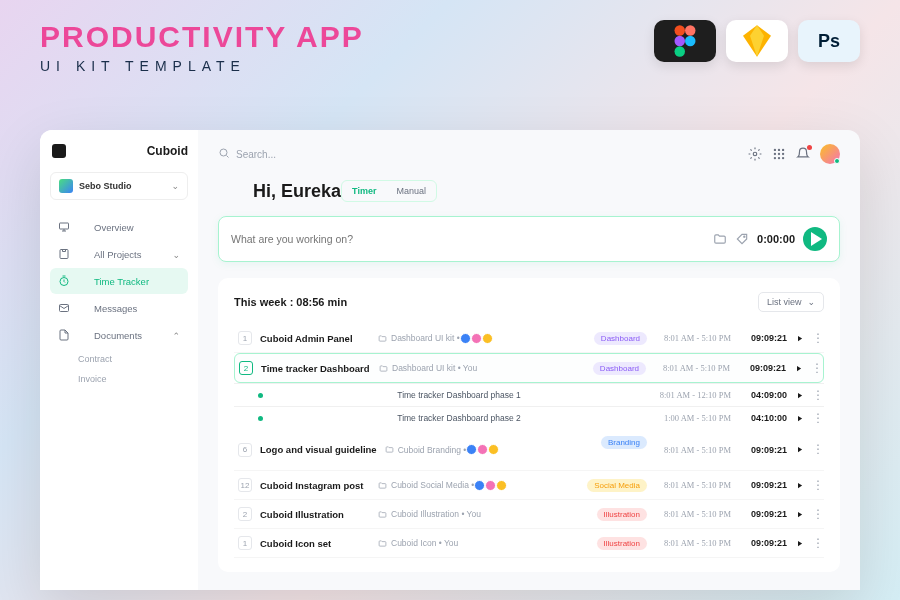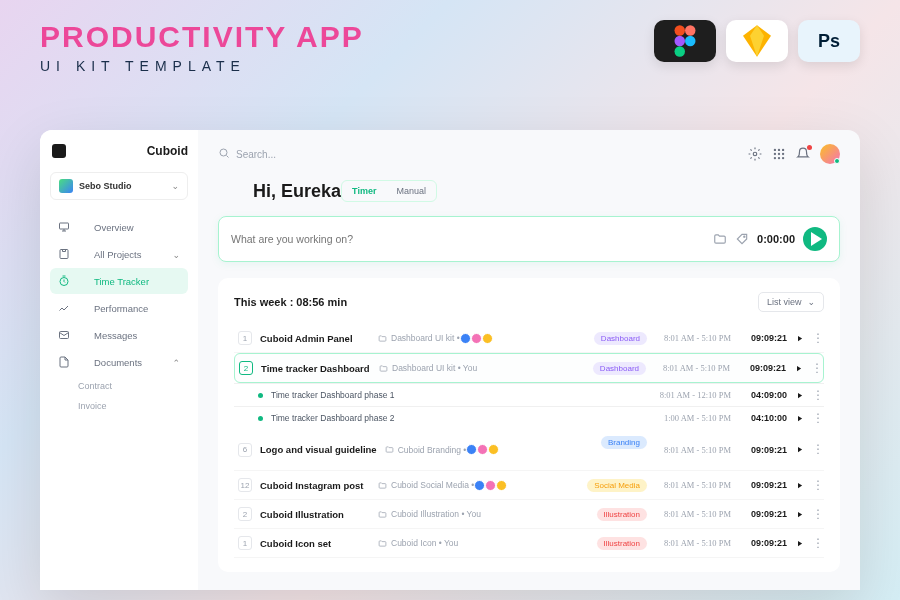--- a/index.html
+++ b/index.html
@@ -60,21 +60,21 @@
 .tag.dash { background:#ede9fe; color:#8b5cf6; }
 .tag.brand { background:#dbeafe; color:#3b82f6; }
 .tag.social { background:#fef3c7; color:#f59e0b; }
 .tag.illus { background:#fee2e2; color:#ef4444; }
 .row-time { color:#9ca3af; font-size:8.5px; width:76px; text-align:right;font-family:Liberation Serif, serif; }
 .row-dur { font-weight:700; color:#1a1a1a; font-size:9px; width:48px; text-align:right; }
 .row-play { width:9px; height:9px; color:#1a1a1a; cursor:pointer; }
 .row-menu { color:#9ca3af; cursor:pointer; font-size:12px; line-height:0.4; width:8px; text-align:center; }
 .subrow { display:flex; align-items:center; gap:8px; padding:6px 4px 6px 24px; font-size:8.5px; border-top:1px solid #f0f0f0; }
 .sub-dot { width:5px; height:5px; background:#10b981; border-radius:50%; }
-.sub-title { flex:1; color:#4b5563; font-weight:500; }
+.sub-title { flex:1; color:#4b5563; font-weight:500;text-align:center; }
 svg { width:100%; height:100%; }
 </style>
 </head>
 <body>
 
 <div class="promo">
   <div class="promo-text">
     <h1>PRODUCTIVITY APP</h1>
     <p>UI KIT TEMPLATE</p>
   </div>
@@ -130,28 +130,20 @@
           <span class="chev">⌄</span>
         </div>
         <div class="nav-item active">
           <span class="nav-icon">
             <svg viewBox="0 0 24 24" fill="none" stroke="currentColor" stroke-width="2">
               <circle cx="12" cy="13" r="8"></circle>
               <path d="M12 9v4l2 2M9 2h6"></path>
             </svg>
           </span>
           <span>Time Tracker</span>
-        </div>
-        <div class="nav-item">
-          <span class="nav-icon">
-            <svg viewBox="0 0 24 24" fill="none" stroke="currentColor" stroke-width="2">
-              <path d="M3 17l5-5 4 4 8-8"></path>
-            </svg>
-          </span>
-          <span>Performance</span>
         </div>
         <div class="nav-item">
           <span class="nav-icon">
             <svg viewBox="0 0 24 24" fill="none" stroke="currentColor" stroke-width="2">
               <rect x="3" y="5" width="18" height="14" rx="2"></rect>
               <path d="m3 7 9 6 9-6"></path>
             </svg>
           </span>
           <span>Messages</span>
         </div>

